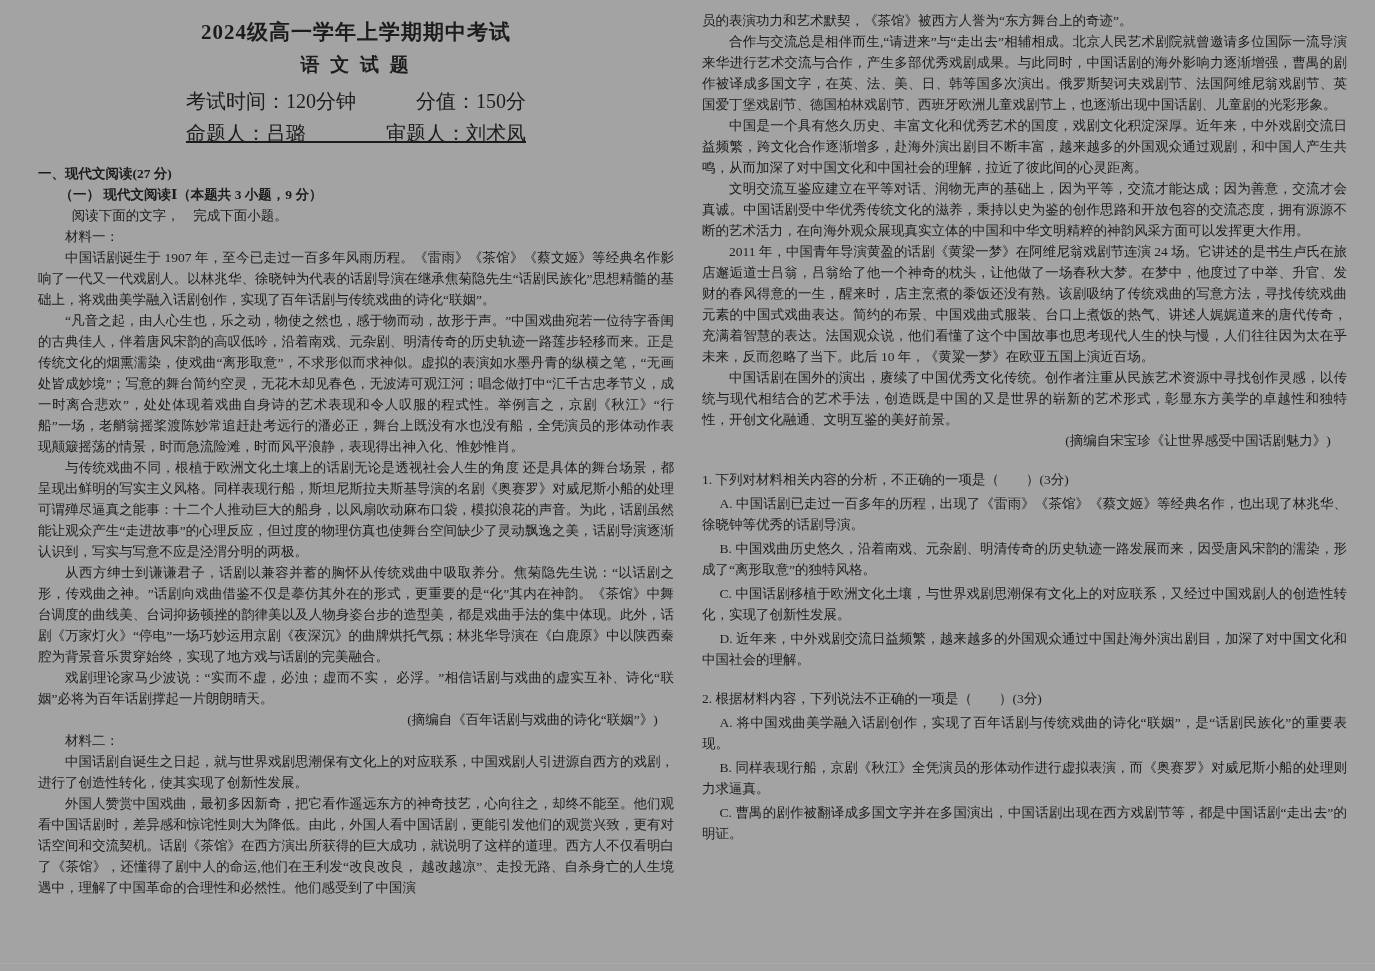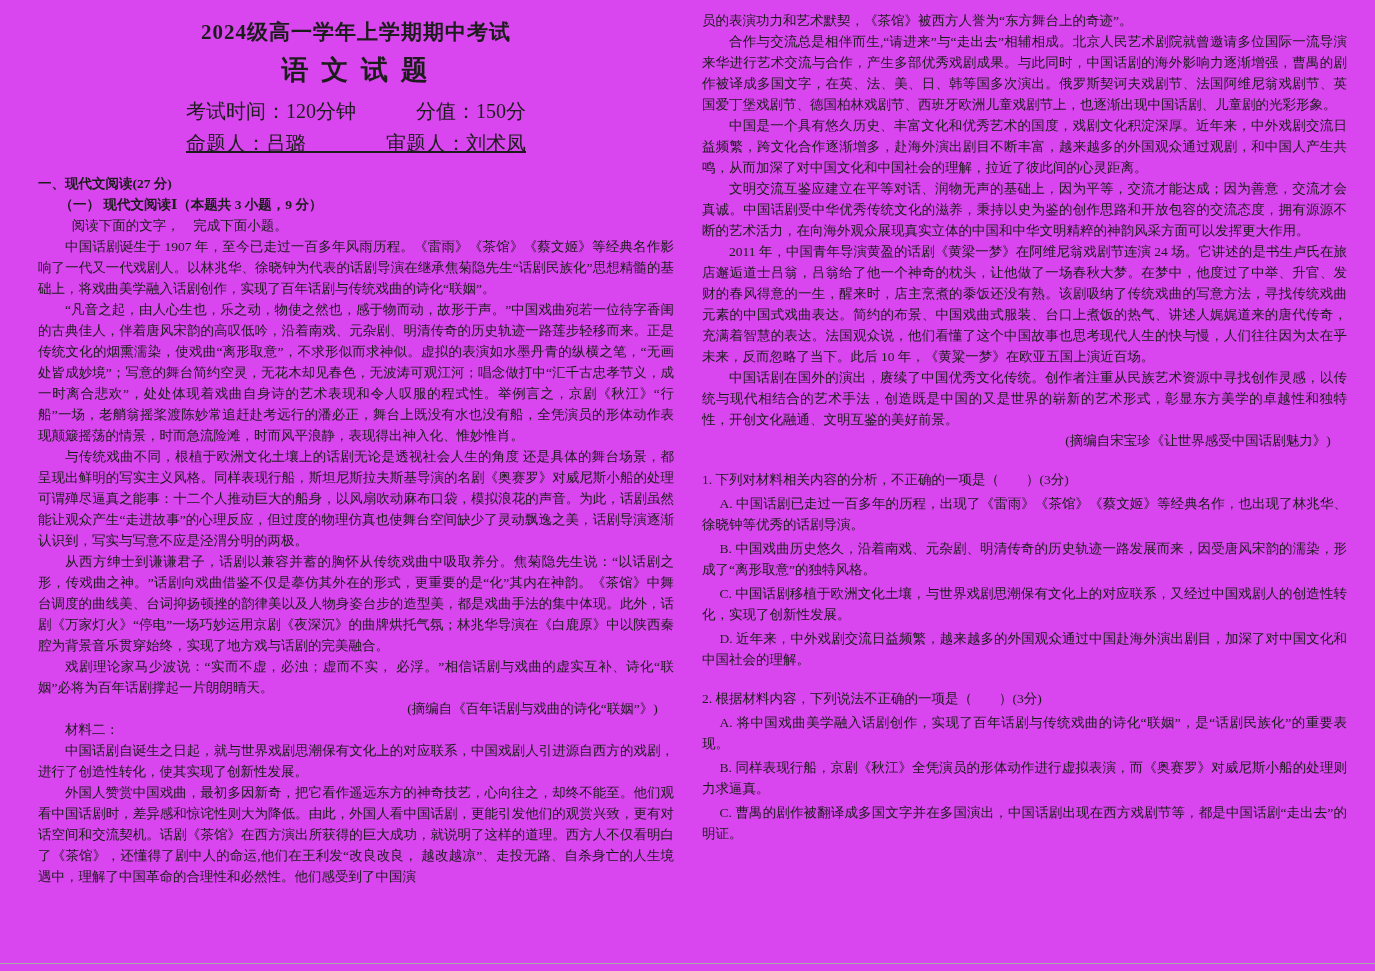--- a/index.html
+++ b/index.html
@@ -1,37 +1,37 @@
 <!DOCTYPE html>
 <html><head>
 <meta charset="utf-8">
 <style>
   html, body { margin: 0; padding: 0; background: #ffffff; }
   .page {
     position: relative;
     width: 1375px;
     height: 971px;
-    background: #d946ef;
+    background: #a3a3a3;
     box-sizing: border-box;
     font-family: "Liberation Serif", "DejaVu Serif", serif;
     color: #1c1c1c;
     overflow: hidden;
   }
   .columns {
     display: flex;
     gap: 28px;
     padding: 10px 28px 0 38px;
     box-sizing: border-box;
   }
   .col-left { width: 636px; flex: 0 0 636px; }
   .col-right { flex: 1 1 auto; min-width: 0; }
 
   .exam-header { text-align: center; margin: 8px 0 16px 0; }
   .title-session { font-size: 21px; font-weight: bold; letter-spacing: 1px; }
-  .title-subject { font-size: 27px; font-weight: bold; margin-top: 6px; letter-spacing: 3px; }
+  .title-subject { font-size: 19px; font-weight: bold; margin-top: 6px; letter-spacing: 3px; }
   .meta-line { font-size: 20px; margin-top: 10px; }
   .meta-line + .meta-line { margin-top: 5px; text-decoration: underline; }
 
   .body-text, .material-label, .source, .stem, .option,
   .section-heading, .subsection-heading, .instruction {
     font-size: 13.5px;
     line-height: 21px;
     text-align: justify;
     margin: 0;
   }
@@ -66,20 +66,21 @@
         <div class="title-session">2024级高一学年上学期期中考试</div>
         <div class="title-subject">语 文 试 题</div>
         <div class="meta-line">考试时间：120分钟　　　分值：150分</div>
         <div class="meta-line">命题人：吕璐　　　　审题人：刘术凤</div>
       </header>
 
       <p class="section-heading">一、现代文阅读(27 分)</p>
       <p class="subsection-heading">（一） 现代文阅读Ⅰ（本题共 3 小题，9 分）</p>
       <p class="instruction">阅读下面的文字，　完成下面小题。</p>
 
+      <p class="material-label">材料一：</p>
       <p class="body-text">中国话剧诞生于 1907 年，至今已走过一百多年风雨历程。《雷雨》《茶馆》《蔡文姬》等经典名作影响了一代又一代戏剧人。以林兆华、徐晓钟为代表的话剧导演在继承焦菊隐先生“话剧民族化”思想精髓的基础上，将戏曲美学融入话剧创作，实现了百年话剧与传统戏曲的诗化“联姻”。</p>
       <p class="body-text">“凡音之起，由人心生也，乐之动，物使之然也，感于物而动，故形于声。”中国戏曲宛若一位待字香闺的古典佳人，伴着唐风宋韵的高叹低吟，沿着南戏、元杂剧、明清传奇的历史轨迹一路莲步轻移而来。正是传统文化的烟熏濡染，使戏曲“离形取意”，不求形似而求神似。虚拟的表演如水墨丹青的纵横之笔，“无画处皆成妙境”；写意的舞台简约空灵，无花木却见春色，无波涛可观江河；唱念做打中“汇千古忠孝节义，成一时离合悲欢”，处处体现着戏曲自身诗的艺术表现和令人叹服的程式性。举例言之，京剧《秋江》“行船”一场，老艄翁摇桨渡陈妙常追赶赴考远行的潘必正，舞台上既没有水也没有船，全凭演员的形体动作表现颠簸摇荡的情景，时而急流险滩，时而风平浪静，表现得出神入化、惟妙惟肖。</p>
       <p class="body-text">与传统戏曲不同，根植于欧洲文化土壤上的话剧无论是透视社会人生的角度 还是具体的舞台场景，都呈现出鲜明的写实主义风格。同样表现行船，斯坦尼斯拉夫斯基导演的名剧《奥赛罗》对威尼斯小船的处理可谓殚尽逼真之能事：十二个人推动巨大的船身，以风扇吹动麻布口袋，模拟浪花的声音。为此，话剧虽然能让观众产生“走进故事”的心理反应，但过度的物理仿真也使舞台空间缺少了灵动飘逸之美，话剧导演逐渐认识到，写实与写意不应是泾渭分明的两极。</p>
       <p class="body-text">从西方绅士到谦谦君子，话剧以兼容并蓄的胸怀从传统戏曲中吸取养分。焦菊隐先生说：“以话剧之形，传戏曲之神。”话剧向戏曲借鉴不仅是摹仿其外在的形式，更重要的是“化”其内在神韵。《茶馆》中舞台调度的曲线美、台词抑扬顿挫的韵律美以及人物身姿台步的造型美，都是戏曲手法的集中体现。此外，话剧《万家灯火》“停电”一场巧妙运用京剧《夜深沉》的曲牌烘托气氛；林兆华导演在《白鹿原》中以陕西秦腔为背景音乐贯穿始终，实现了地方戏与话剧的完美融合。</p>
       <p class="body-text">戏剧理论家马少波说：“实而不虚，必浊；虚而不实， 必浮。”相信话剧与戏曲的虚实互补、诗化“联姻”必将为百年话剧撑起一片朗朗晴天。</p>
       <p class="source">(摘编自《百年话剧与戏曲的诗化“联姻”》)</p>
 
       <p class="material-label">材料二：</p>
       <p class="body-text">中国话剧自诞生之日起，就与世界戏剧思潮保有文化上的对应联系，中国戏剧人引进源自西方的戏剧，进行了创造性转化，使其实现了创新性发展。</p>
       <p class="body-text">外国人赞赏中国戏曲，最初多因新奇，把它看作遥远东方的神奇技艺，心向往之，却终不能至。他们观看中国话剧时，差异感和惊诧性则大为降低。由此，外国人看中国话剧，更能引发他们的观赏兴致，更有对话空间和交流契机。话剧《茶馆》在西方演出所获得的巨大成功，就说明了这样的道理。西方人不仅看明白了《茶馆》，还懂得了剧中人的命运,他们在王利发“改良改良， 越改越凉”、走投无路、自杀身亡的人生境遇中，理解了中国革命的合理性和必然性。他们感受到了中国演</p>

